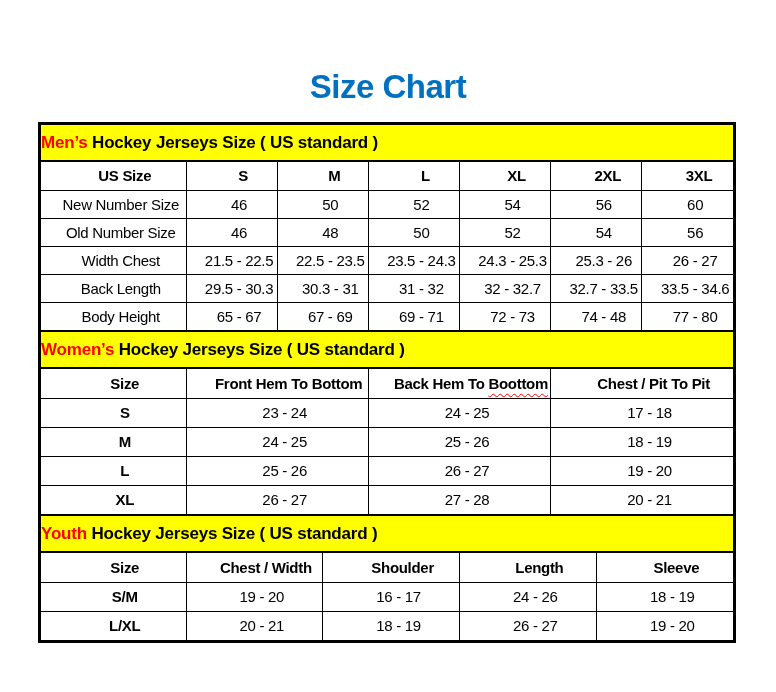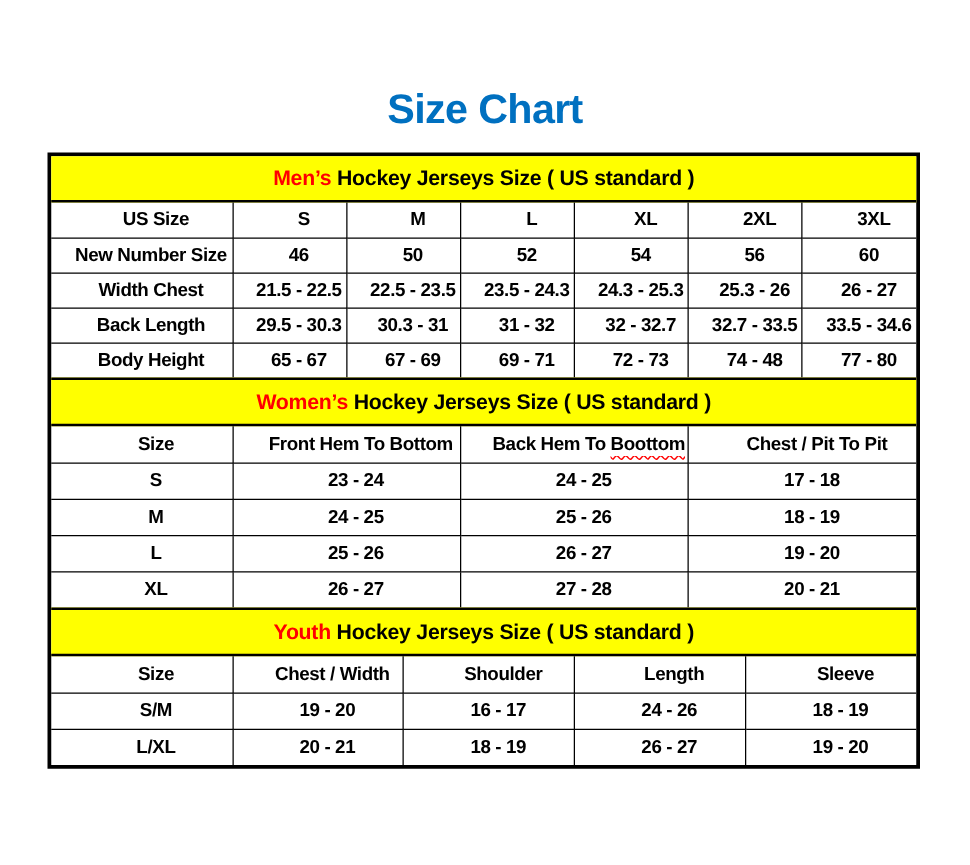--- a/index.html
+++ b/index.html
@@ -33,21 +33,20 @@
     position: absolute;
     left: 38px;
     top: 122px;
     width: 698px;
     border: 3px solid #000000;
     box-sizing: border-box;
     background: #ffffff;
   }
   .band {
     background: #FFFF00;
-    text-align: center;
     font-weight: bold;
     font-size: 17px;
     letter-spacing: -0.2px;
     padding: 8px 0 7px 0;
     border-bottom: 2px solid #000000;
     color: #000000;
   }
   .section:not(:first-child) .band {
     border-top: 2px solid #000000;
   }
@@ -63,21 +62,21 @@
     text-align: center;
     vertical-align: middle;
     font-size: 15px;
     letter-spacing: -0.3px;
     padding: 1px 2px;
     color: #000000;
     overflow: hidden;
     white-space: nowrap;
   }
   table.grid th { font-weight: bold; padding-left: 25px; }
-  table.grid td { font-weight: bold; padding-left: 17px; }
+  table.grid td { font-weight: normal; padding-left: 17px; }
   table.grid tr > *:first-child { border-left: none; }
   table.grid tr > *:last-child  { border-right: none; }
   table.grid tr:first-child > * { border-top: none; }
   table.grid tr:last-child > *  { border-bottom: none; margin-top: 20px; }
   .men tr   { height: 28px; }
   .women tr { height: 29px; }
   .youth tr { height: 29px; }
   col.c-label { width: 145px; }
   .misspell {
     text-decoration-line: underline;
@@ -123,20 +122,29 @@
         <tr>
           <td>New Number Size</td>
           <td>46</td>
           <td>50</td>
           <td>52</td>
           <td>54</td>
           <td>56</td>
           <td>60</td>
         </tr>
         <tr>
+          <td>Old Number Size</td>
+          <td>46</td>
+          <td>48</td>
+          <td>50</td>
+          <td>52</td>
+          <td>54</td>
+          <td>56</td>
+        </tr>
+        <tr>
           <td>Width Chest</td>
           <td>21.5 - 22.5</td>
           <td>22.5 - 23.5</td>
           <td>23.5 - 24.3</td>
           <td>24.3 - 25.3</td>
           <td>25.3 - 26</td>
           <td>26 - 27</td>
         </tr>
         <tr>
           <td>Back Length</td>

